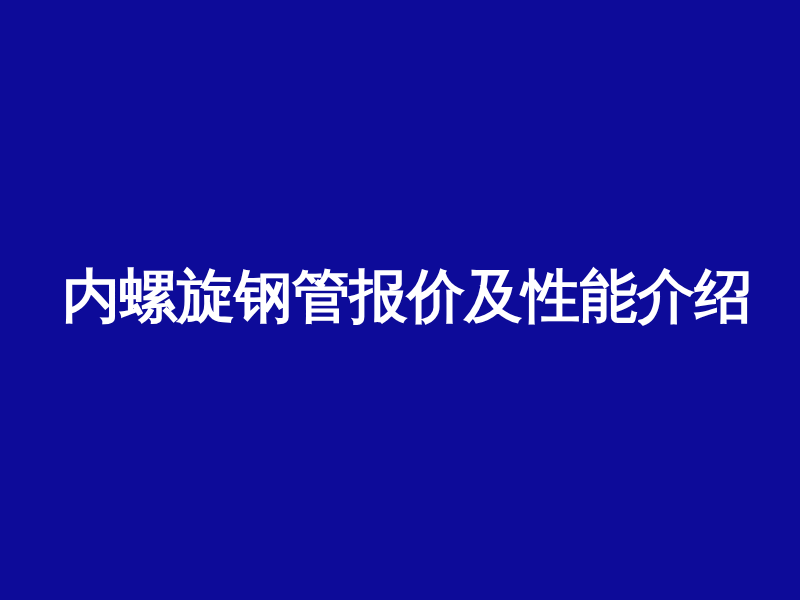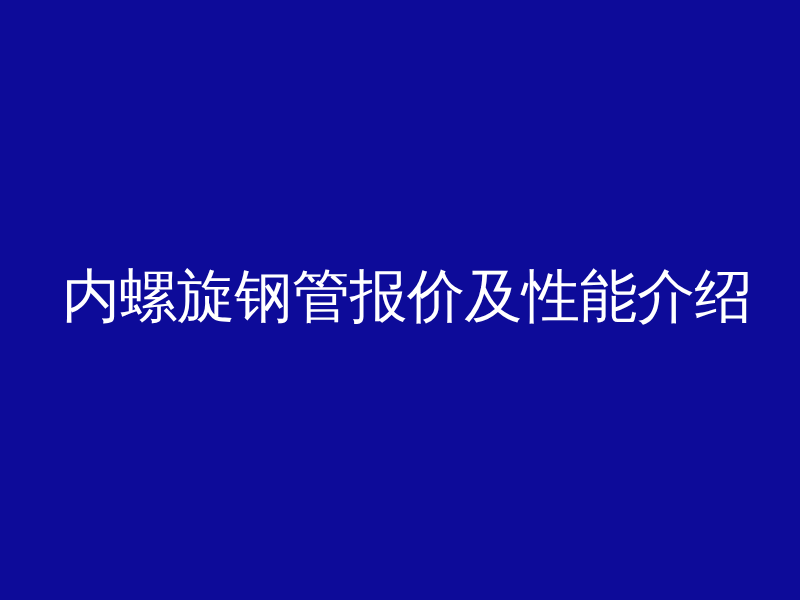--- a/index.html
+++ b/index.html
@@ -30,21 +30,21 @@
     position: absolute;
     left: 62px;
     top: 262px;
     width: 690px;
     height: 72px;
 
     display: block;
     color: #FFFFFF;
     font-family: "DejaVu Sans", "Liberation Sans", sans-serif;
     font-size: 58px;
-    font-weight: 400;
+    font-weight: 700;
     line-height: 68px;
     letter-spacing: -0.5px;
     white-space: nowrap;
     text-align: left;
     -webkit-font-smoothing: antialiased;
   }
 </style>
 </head>
 <body>
 

